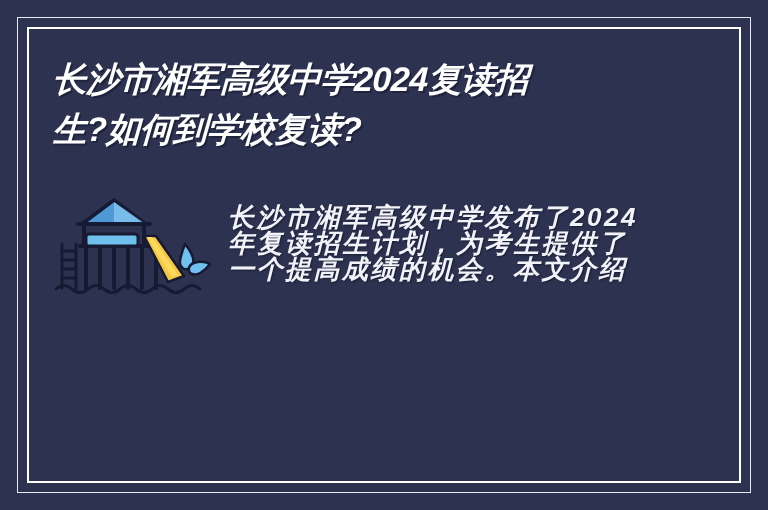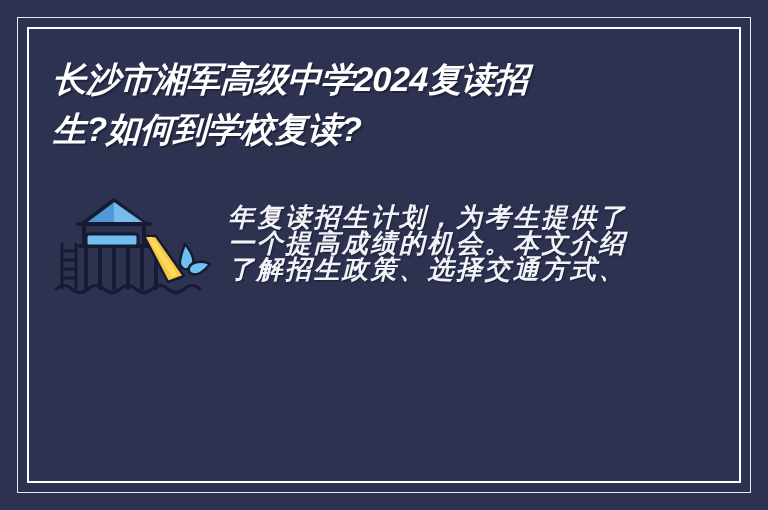--- a/index.html
+++ b/index.html
@@ -149,16 +149,16 @@
       <path d="M158 68 C152 76 145 80 140 78 C135 76 136 69 142 67 C148 65 154 66 158 68 Z" fill="#6fc0ef" stroke="#171a33" stroke-width="2.5" stroke-linejoin="round"></path>
     </g>
 
     <g fill="none" stroke="#171a33" stroke-width="3" stroke-linecap="round">
       <path d="M4 93 q8 -7 16 0 q8 7 16 0 q8 -7 16 0 q8 7 16 0 q8 -7 16 0 q8 7 16 0 q8 -7 16 0 q8 7 16 0 q8 -7 16 0"></path>
     </g>
   </svg>
 </div>
 
 <div class="body-copy">
+  <span class="body-line">长沙市湘军高级中学发布了2024</span>
   <span class="body-line">年复读招生计划，为考生提供了</span>
   <span class="body-line">一个提高成绩的机会。本文介绍</span>
-  <span class="body-line">了解招生政策、选择交通方式、</span>
 </div>
 
 </body></html>

